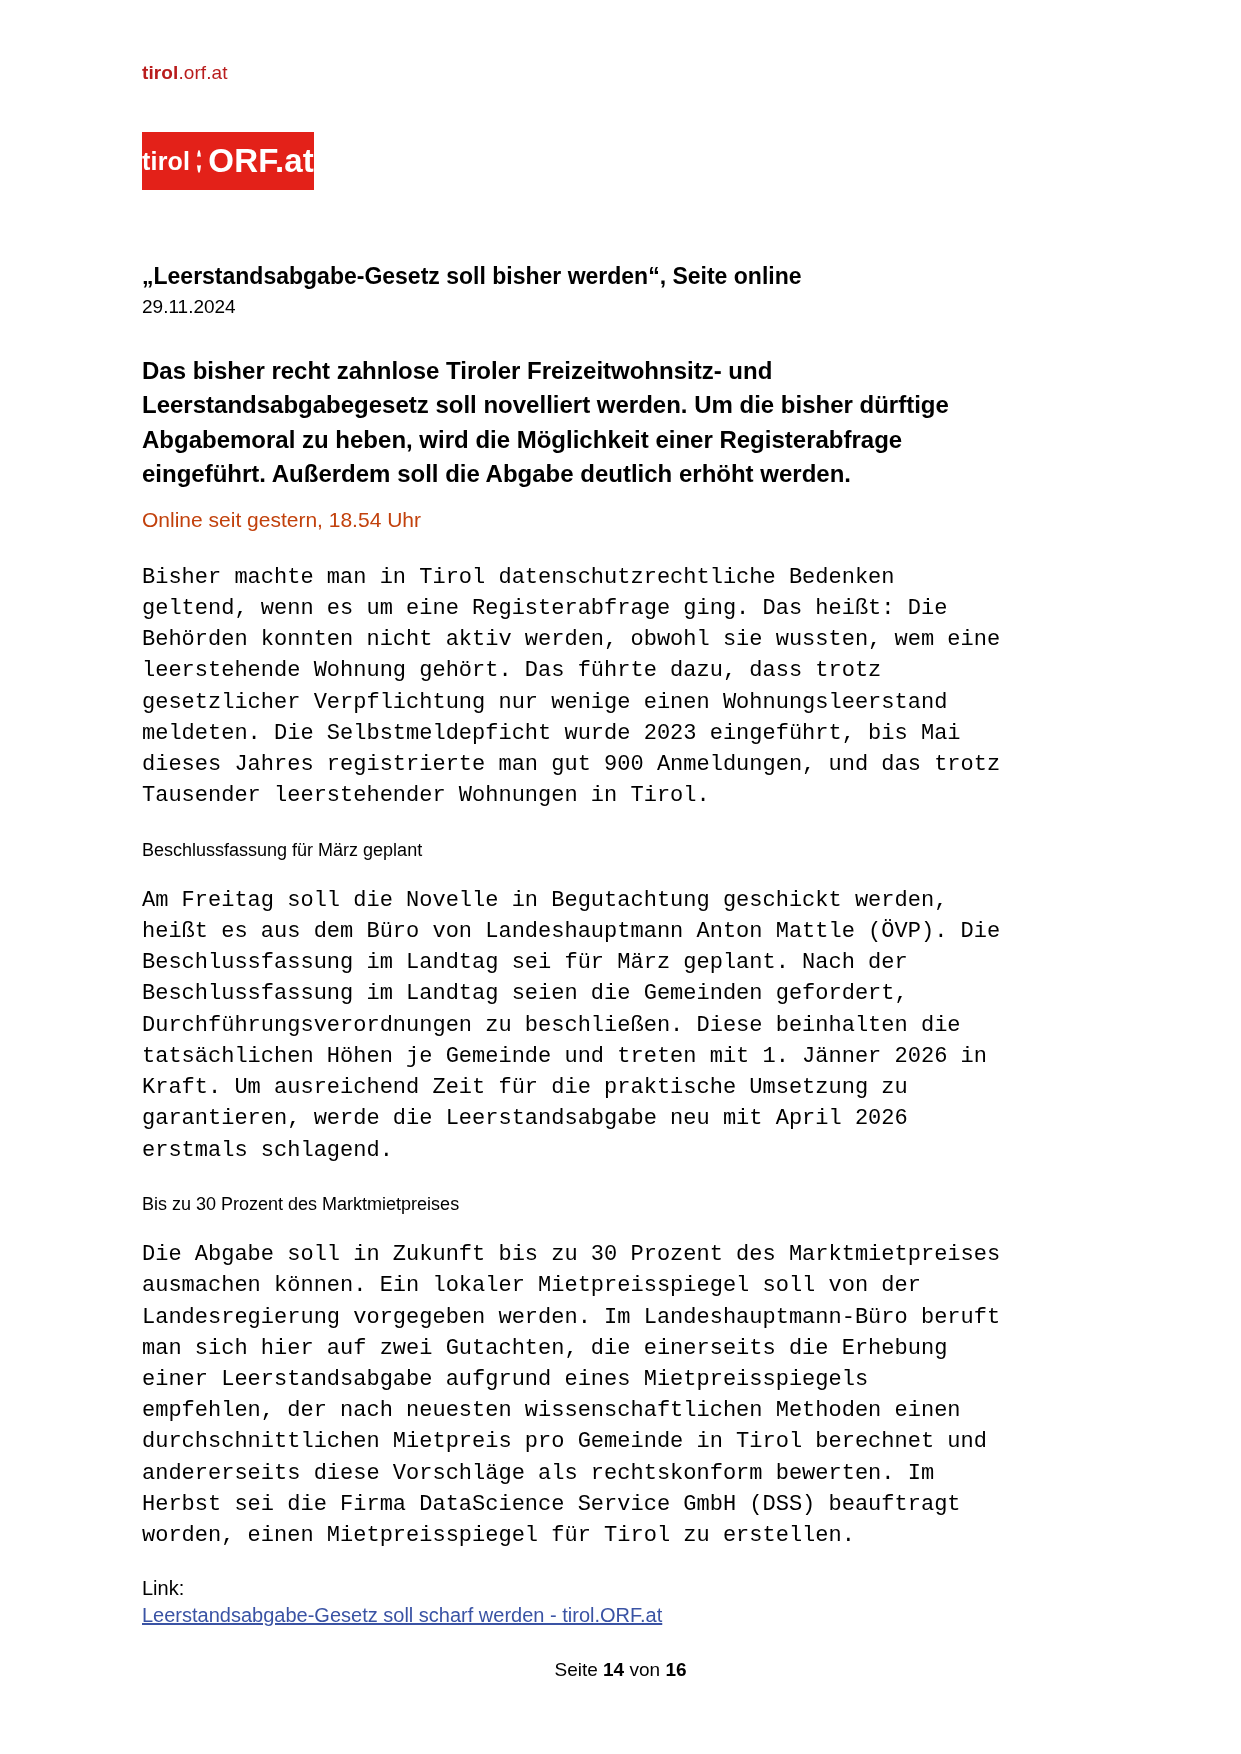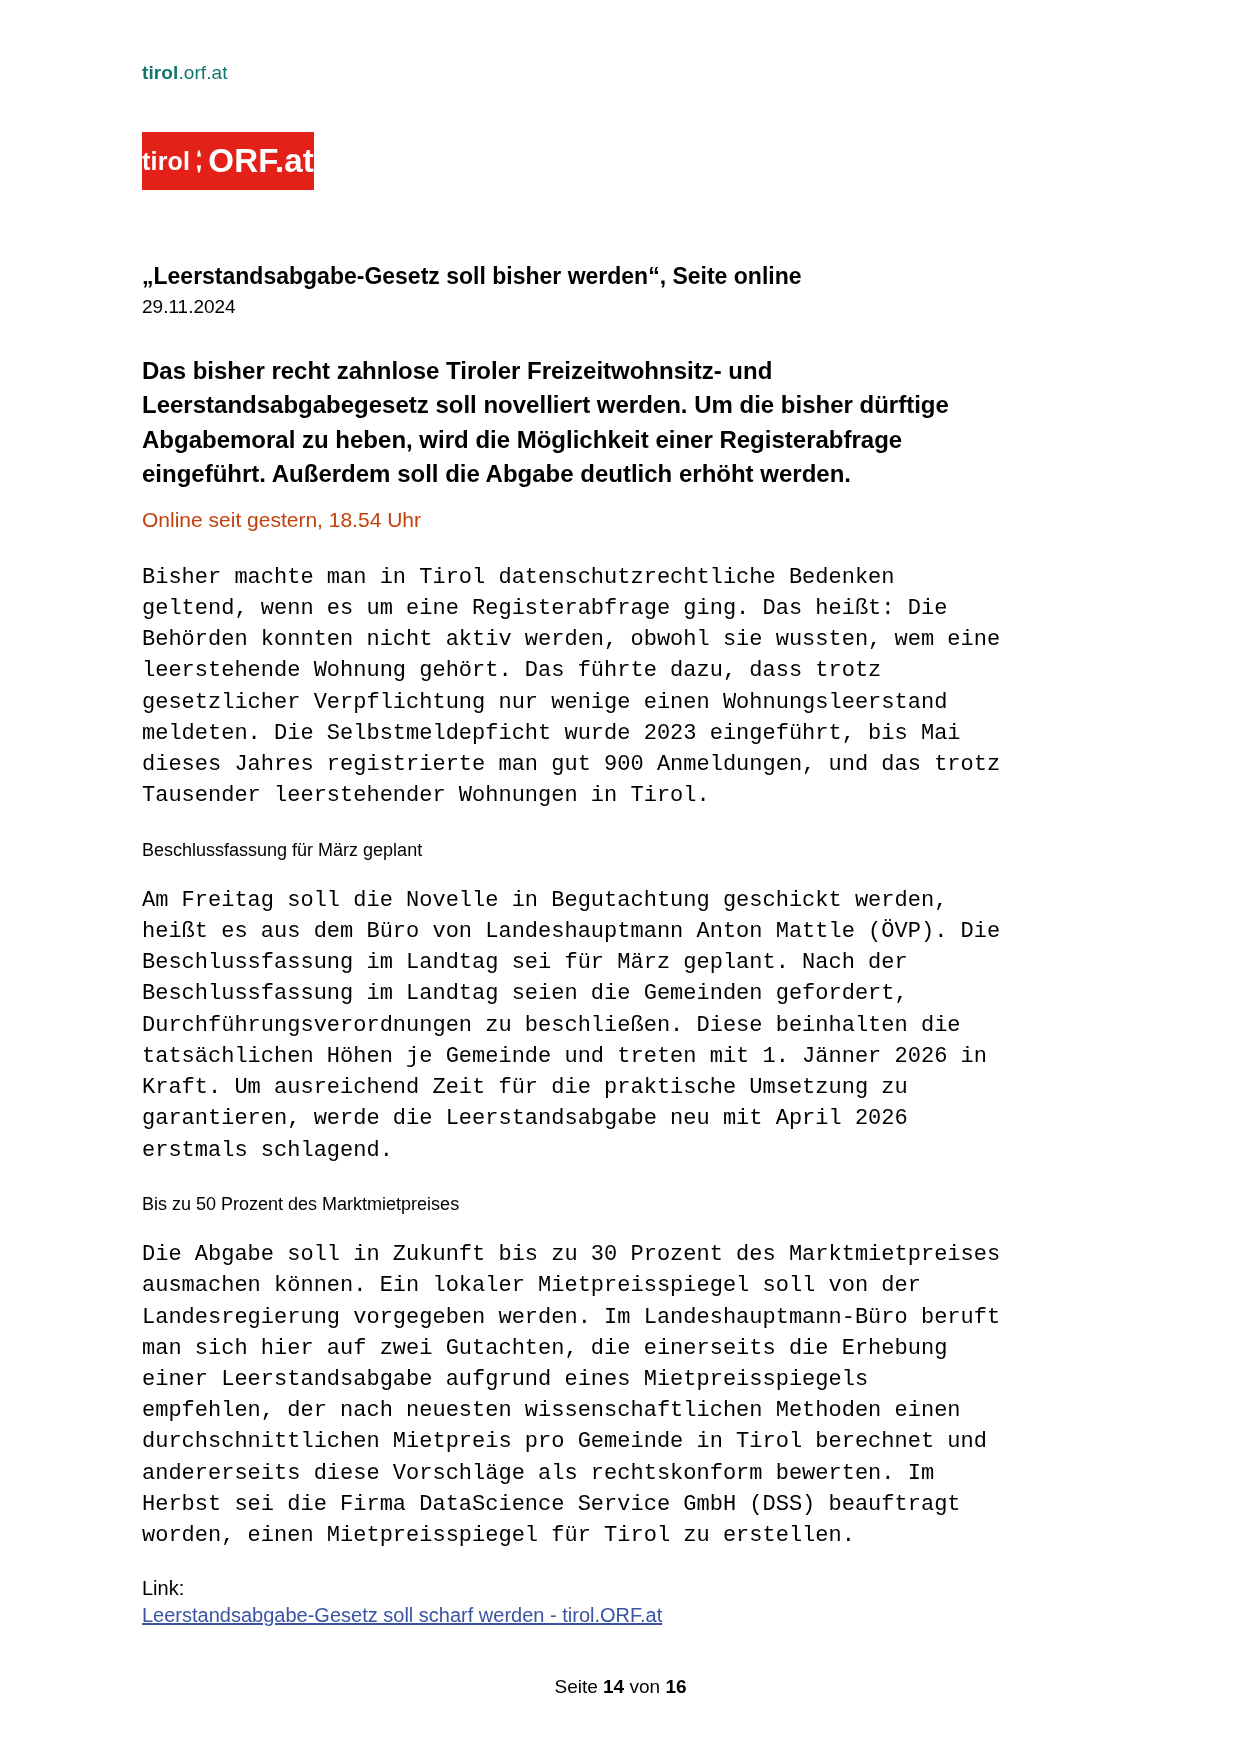--- a/index.html
+++ b/index.html
@@ -18,21 +18,21 @@
   .page {
     position: relative;
     width: 1241px;
     height: 1754px;
     box-sizing: border-box;
     padding: 62px 142px 0 142px;
   }
   .site-label {
     font-size: 19px;
     letter-spacing: .1px;
-    color: #0f766e;
+    color: #b91c1c;
     margin-bottom: 48px;
   }
   .site-label .bold { font-weight: bold; }
 
   .logo {
     width: 172px;
     height: 58px;
     background: #e32119;
     display: flex;
     align-items: center;
@@ -113,21 +113,21 @@
   }
   a.article-link {
     font-size: 20px;
     color: #3a53a4;
     text-decoration: underline;
   }
   .footer {
     position: absolute;
     left: 0;
     right: 0;
-    bottom: 56px;
+    bottom: 73px;
     text-align: center;
     font-size: 19px;
   }
   .footer .num { font-weight: bold; }
 </style>
 </head>
 <body>
 
 <div class="page">
 
@@ -147,21 +147,21 @@
   <p class="lead">Das bisher recht zahnlose Tiroler Freizeitwohnsitz- und Leerstandsabgabegesetz soll novelliert werden. Um die bisher dürftige Abgabemoral zu heben, wird die Möglichkeit einer Registerabfrage eingeführt. Außerdem soll die Abgabe deutlich erhöht werden.</p>
 
   <div class="online-since">Online seit gestern, 18.54 Uhr</div>
 
   <p class="body-text">Bisher machte man in Tirol datenschutzrechtliche Bedenken geltend, wenn es um eine Registerabfrage ging. Das heißt: Die Behörden konnten nicht aktiv werden, obwohl sie wussten, wem eine leerstehende Wohnung gehört. Das führte dazu, dass trotz gesetzlicher Verpflichtung nur wenige einen Wohnungsleerstand meldeten. Die Selbstmeldepficht wurde 2023 eingeführt, bis Mai dieses Jahres registrierte man gut 900 Anmeldungen, und das trotz Tausender leerstehender Wohnungen in Tirol.</p>
 
   <h2 class="subhead">Beschlussfassung für März geplant</h2>
 
   <p class="body-text">Am Freitag soll die Novelle in Begutachtung geschickt werden, heißt es aus dem Büro von Landeshauptmann Anton Mattle (ÖVP). Die Beschlussfassung im Landtag sei für März geplant. Nach der Beschlussfassung im Landtag seien die Gemeinden gefordert, Durchführungsverordnungen zu beschließen. Diese beinhalten die tatsächlichen Höhen je Gemeinde und treten mit 1. Jänner 2026 in Kraft. Um ausreichend Zeit für die praktische Umsetzung zu garantieren, werde die Leerstandsabgabe neu mit April 2026 erstmals schlagend.</p>
 
-  <h2 class="subhead">Bis zu 50 Prozent des Marktmietpreises</h2>
+  <h2 class="subhead">Bis zu 30 Prozent des Marktmietpreises</h2>
 
   <p class="body-text">Die Abgabe soll in Zukunft bis zu 30 Prozent des Marktmietpreises ausmachen können. Ein lokaler Mietpreisspiegel soll von der Landesregierung vorgegeben werden. Im Landeshauptmann-Büro beruft man sich hier auf zwei Gutachten, die einerseits die Erhebung einer Leerstandsabgabe aufgrund eines Mietpreisspiegels empfehlen, der nach neuesten wissenschaftlichen Methoden einen durchschnittlichen Mietpreis pro Gemeinde in Tirol berechnet und andererseits diese Vorschläge als rechtskonform bewerten. Im Herbst sei die Firma DataScience Service GmbH (DSS) beauftragt worden, einen Mietpreisspiegel für Tirol zu erstellen.</p>
 
   <div class="link-label">Link:</div>
   <a class="article-link" href="#">Leerstandsabgabe-Gesetz soll scharf werden - tirol.ORF.at</a>
 
   <div class="footer">
     <span>Seite </span><span class="num">14</span><span> von </span><span class="num">16</span>
   </div>
 

